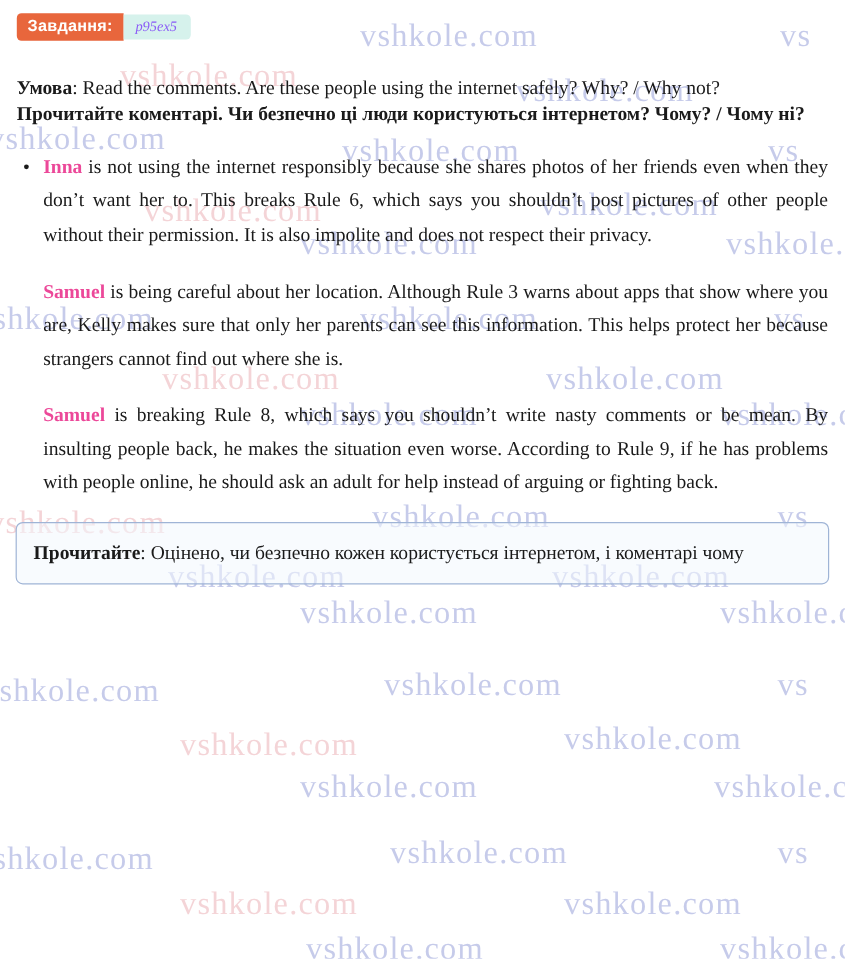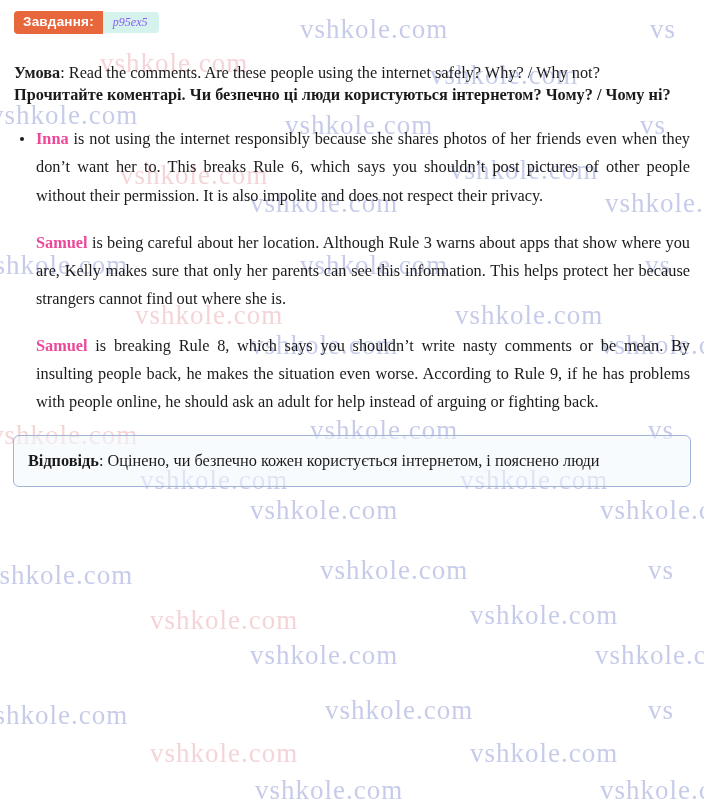--- a/index.html
+++ b/index.html
@@ -191,14 +191,14 @@
     <li>
       <span class="name">Samuel</span><span> is being careful about her location. Although Rule 3 warns about apps that show where you are, Kelly makes sure that only her parents can see this information. This helps protect her because strangers cannot find out where she is.</span>
     </li>
     <li>
       <span class="name">Samuel</span><span> is breaking Rule 8, which says you shouldn’t write nasty comments or be mean. By insulting people back, he makes the situation even worse. According to Rule 9, if he has problems with people online, he should ask an adult for help instead of arguing or fighting back.</span>
     </li>
   </ul>
 </div>
 
 <div class="answer-box">
-  <span class="answer-label">Відповідь</span><span>: </span><span>Оцінено, чи безпечно кожен користується інтернетом, і пояснено люди</span>
+  <span class="answer-label">Прочитайте</span><span>: </span><span>Оцінено, чи безпечно кожен користується інтернетом, і коментарі чому</span>
 </div>
 
 </body></html>

